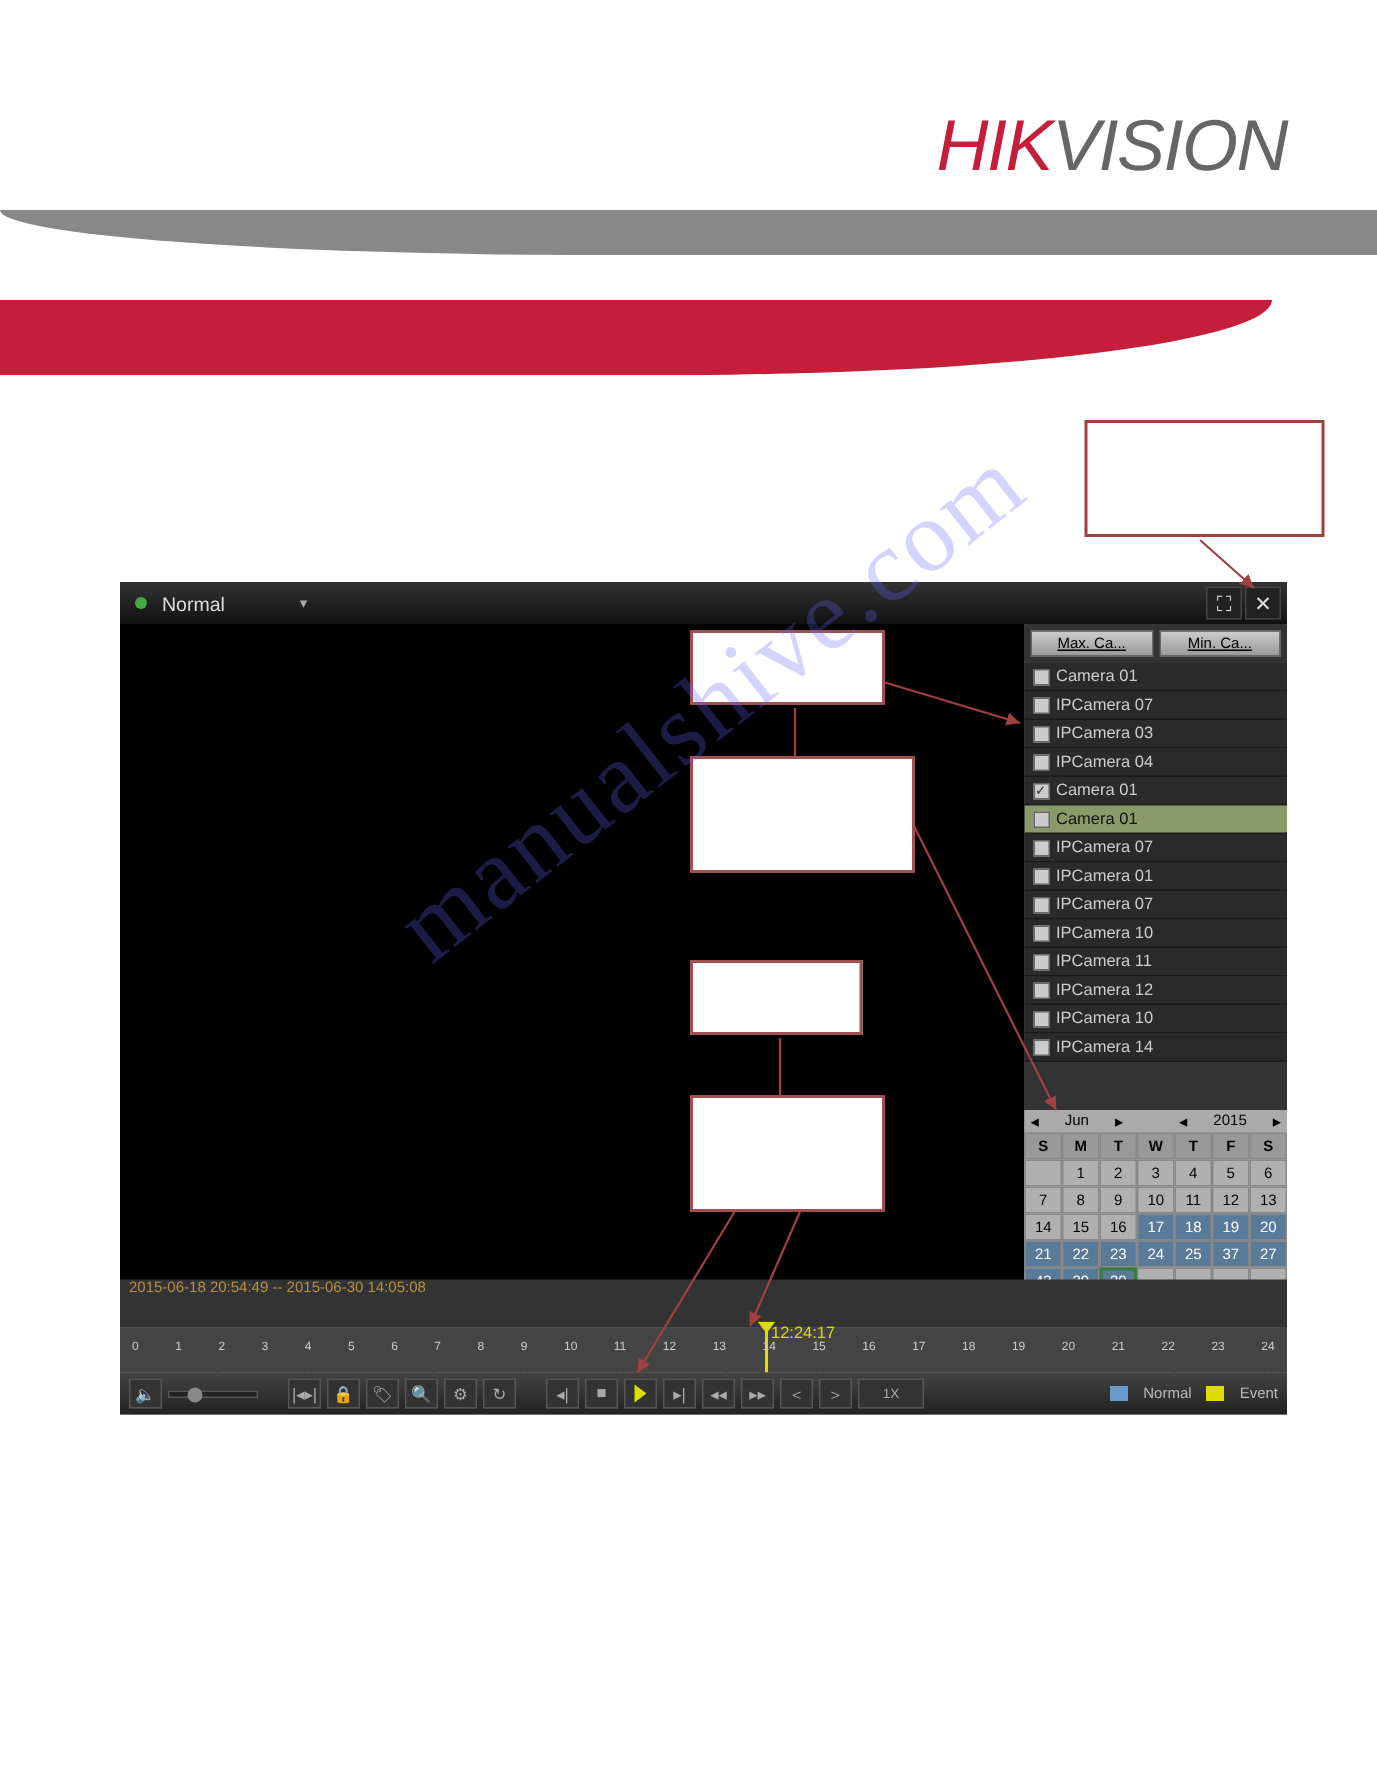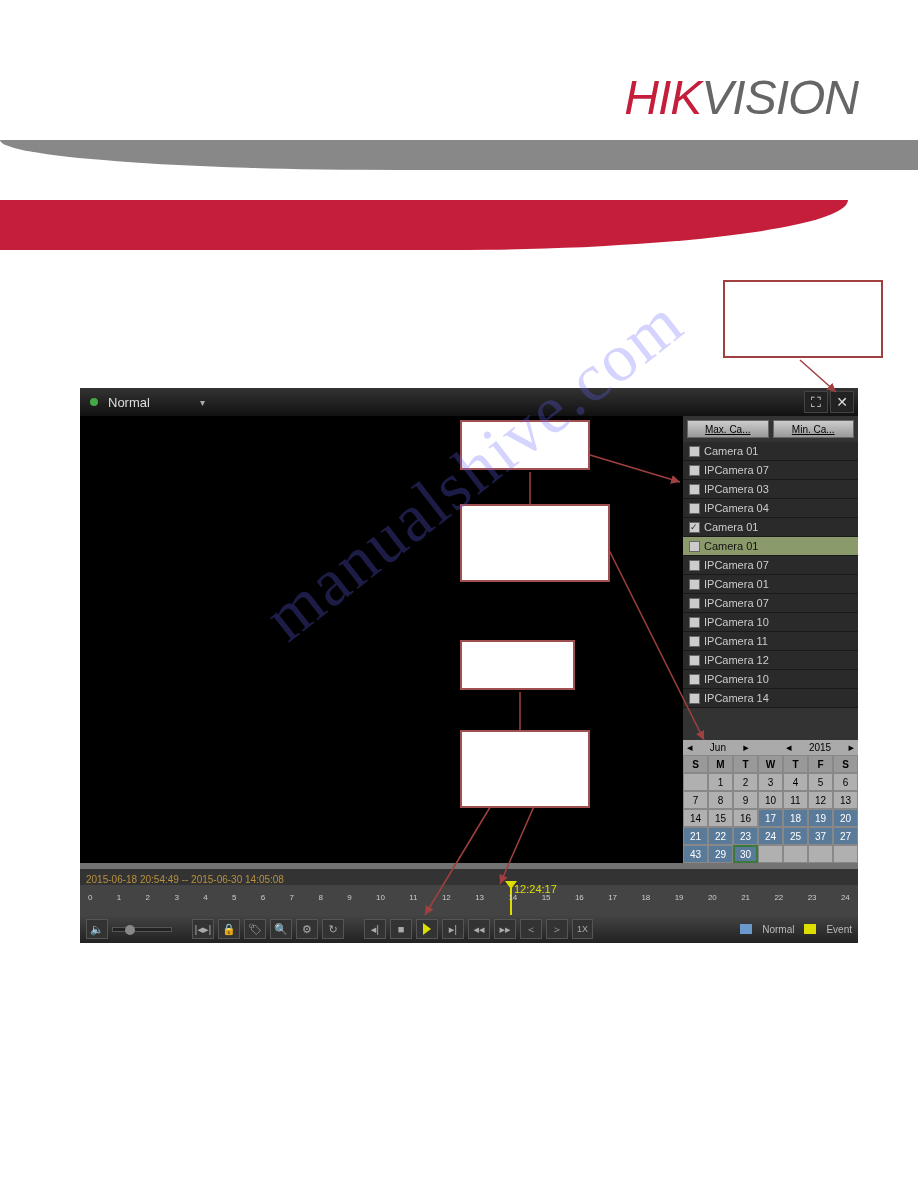--- a/index.html
+++ b/index.html
@@ -55,21 +55,21 @@
   .calendar { background: #bbb; }
   .cal-head { display: flex; align-items: center; justify-content: space-between; padding: 1px 4px; font-size: 10px; background: #aaa; }
   .cal-nav { font-size: 11px; cursor: pointer; }
   .cal-grid { display: grid; grid-template-columns: repeat(7, 1fr); }
   .cal-cell { height: 18px; display: flex; align-items: center; justify-content: center; font-size: 10px; background: #b0b0b0; border: 0.5px solid #888; }
   .cal-dow { background: #999; font-weight: bold; }
   .cal-day-rec { background: #5a7a9a; color: #fff; }
   .cal-day-today { outline: 2px solid #3a7a3a; outline-offset: -2px; }
   
   
-  .timebar-row { position: absolute; bottom: 58px; left: 0; right: 0; height: 16px; background: #333; display: flex; align-items: flex-end; padding: 0 6px; }
+  .timebar-row { position: absolute; bottom: 58px; left: 0; right: 0; height: 32px; background: #333; display: flex; align-items: flex-start; padding: 0 6px; }
   .time-readout { color: #b89040; font-size: 10px; }
   .timeline { position: absolute; bottom: 28px; left: 0; right: 0; height: 30px; background: #444; }
   .tl-cursor { position: absolute; top: 0; bottom: 0; left: 430px; width: 2px; background: #dd0; }
   .tl-cursor::after { content: ''; position: absolute; top: -4px; left: -5px; width: 12px; height: 8px; background: #dd0; clip-path: polygon(0 0, 100% 0, 50% 100%); }
   .tl-cursor-label { position: absolute; top: -2px; left: 434px; color: #dd0; font-size: 11px; }
   .tl-ticks { position: absolute; bottom: 0; left: 8px; right: 8px; height: 22px; display: flex; justify-content: space-between; }
   .tl-tick { color: #ccc; font-size: 8px; text-align: center; position: relative; }
   .tl-tick::after { content: ''; position: absolute; bottom: -6px; left: 50%; width: 1px; height: 6px; background: #aaa; }
   
   
@@ -345,21 +345,21 @@
     <div class="bb-icon">◂|</div>
     <div class="bb-icon">■</div>
     <div class="bb-icon play-btn">
         <div class="play-tri"></div>
       </div>
     <div class="bb-icon">▸|</div>
     <div class="bb-icon">◂◂</div>
     <div class="bb-icon">▸▸</div>
     <div class="bb-icon">＜</div>
     <div class="bb-icon">＞</div>
-    <div class="bb-icon" style="font-size:9px;width:21px">1X</div>
+    <div class="bb-icon" style="font-size:9px;width:44px">1X</div>
     <div class="legend">
       <span class="leg-sw leg-normal"></span>
         <span>Normal</span>
       <span class="leg-sw leg-event"></span>
         <span>Event</span>
     </div>
   </div>
 
 </div>
 

